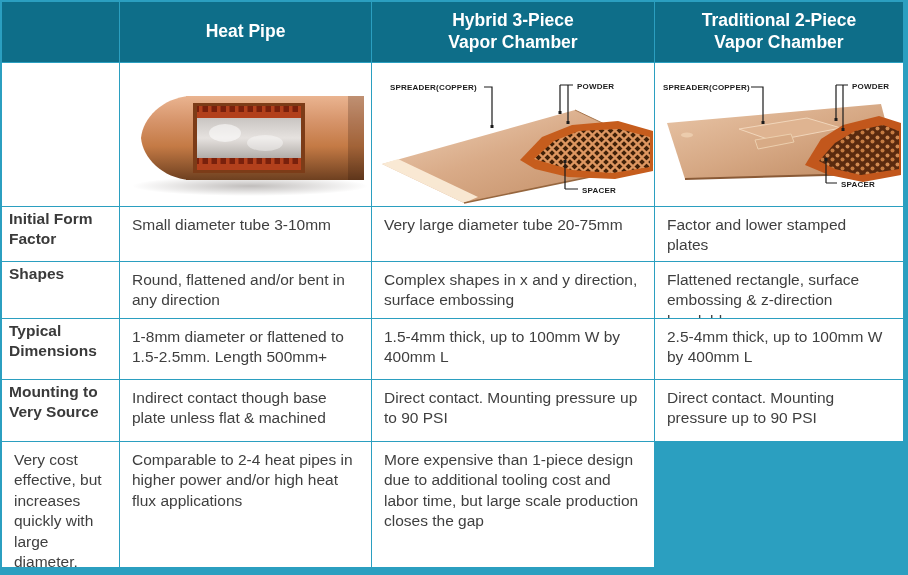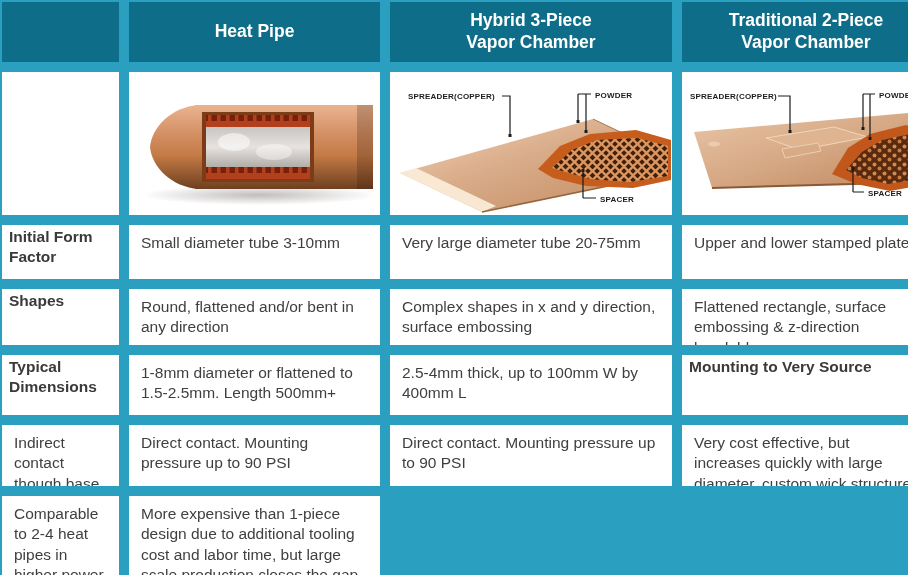--- a/index.html
+++ b/index.html
@@ -1,21 +1,21 @@
 <!DOCTYPE html>
 <html><head>
 <meta charset="utf-8">
 <style>
   html,body { margin:0; padding:0; background:#ffffff; font-family:"Liberation Sans", sans-serif; }
   .table {
     width:908px; height:575px; box-sizing:border-box;
     display:grid;
     grid-template-columns:117px 251px 282px 248px;
     grid-template-rows:60px 143px 54px 56px 60px 61px 125px;
-    gap:10px; padding:2px;
+    gap:1px; padding:2px;
     background:#2B9FC0;
   }
   .hcell {
     background:#0E6E89; color:#ffffff;
     display:flex; align-items:center; justify-content:center;
     text-align:center; font-weight:bold; font-size:17.5px;
     line-height:1.25; white-space:pre-line;
   }
   .cell {
     background:#ffffff; color:#3f3f3f;
@@ -151,29 +151,30 @@
       <rect class="dot" x="186.5" y="65" width="3" height="3"></rect>
       <text class="lbl" x="186" y="124">SPACER</text>
       <path class="leader" d="M182,120 h-11 M171,120 v-22"></path>
       <rect class="dot" x="169.5" y="95" width="3" height="3"></rect>
     </svg>
   </div>
 
   <div class="labelcell">Initial Form Factor</div>
   <div class="cell">Small diameter tube 3-10mm</div>
   <div class="cell">Very large diameter tube 20-75mm</div>
-  <div class="cell">Upper and lower stamped plates</div>
+  <div class="cell">Factor and lower stamped plates</div>
 
   <div class="labelcell">Shapes</div>
   <div class="cell">Round, flattened and/or bent in any direction</div>
   <div class="cell">Complex shapes in x and y direction, surface embossing</div>
   <div class="cell">Flattened rectangle, surface embossing &amp; z-direction bendable</div>
 
   <div class="labelcell">Typical Dimensions</div>
   <div class="cell">1-8mm diameter or flattened to 1.5-2.5mm. Length 500mm+</div>
+  <div class="cell">1.5-4mm thick, up to 100mm W by 400mm L</div>
   <div class="cell">2.5-4mm thick, up to 100mm W by 400mm L</div>
 
   <div class="labelcell">Mounting to Very Source</div>
   <div class="cell">Indirect contact though base plate unless  flat &amp; machined</div>
   <div class="cell">Direct contact. Mounting pressure up to 90 PSI</div>
   <div class="cell">Direct contact. Mounting pressure up to 90 PSI</div>
 
   <div class="cell">Very cost effective, but increases quickly with  large diameter, custom wick structure, secondary ops</div>
   <div class="cell">Comparable  to 2-4 heat pipes in higher power and/or high heat flux applications</div>
   <div class="cell">More expensive than 1-piece design due to additional tooling cost and labor time, but large scale production closes the gap</div>

